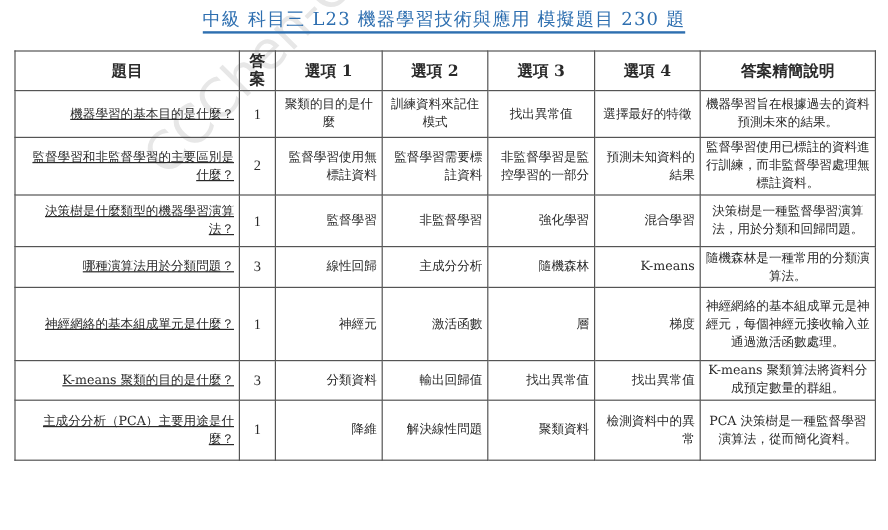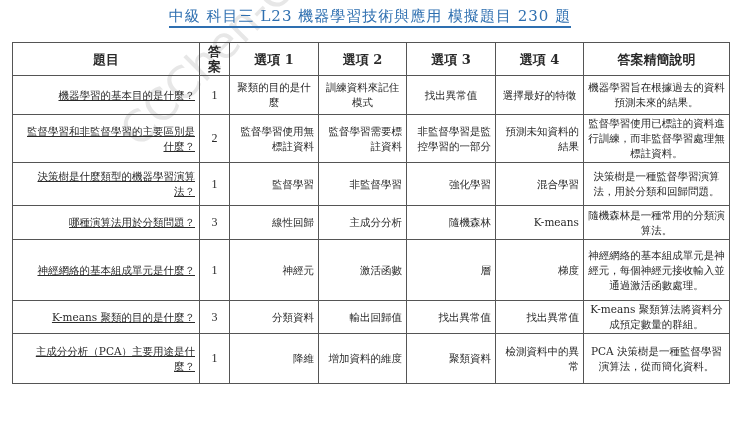--- a/index.html
+++ b/index.html
@@ -121,19 +121,19 @@
       <td class="opt">分類資料</td>
       <td class="opt">輸出回歸值</td>
       <td class="opt">找出異常值</td>
       <td class="opt">找出異常值</td>
       <td class="exp">K-means 聚類算法將資料分成預定數量的群組。</td>
     </tr>
     <tr style="height:50px">
       <td class="q">主成分分析（PCA）主要用途是什麼？</td>
       <td class="ans">1</td>
       <td class="opt">降維</td>
-      <td class="opt">增加資料的維度</td>
+      <td class="opt">解決線性問題</td>
       <td class="opt">聚類資料</td>
       <td class="opt">檢測資料中的異常</td>
       <td class="exp">PCA 決策樹是一種監督學習演算法，從而簡化資料。</td>
     </tr>
   </tbody>
 </table>
 
 </body></html>

